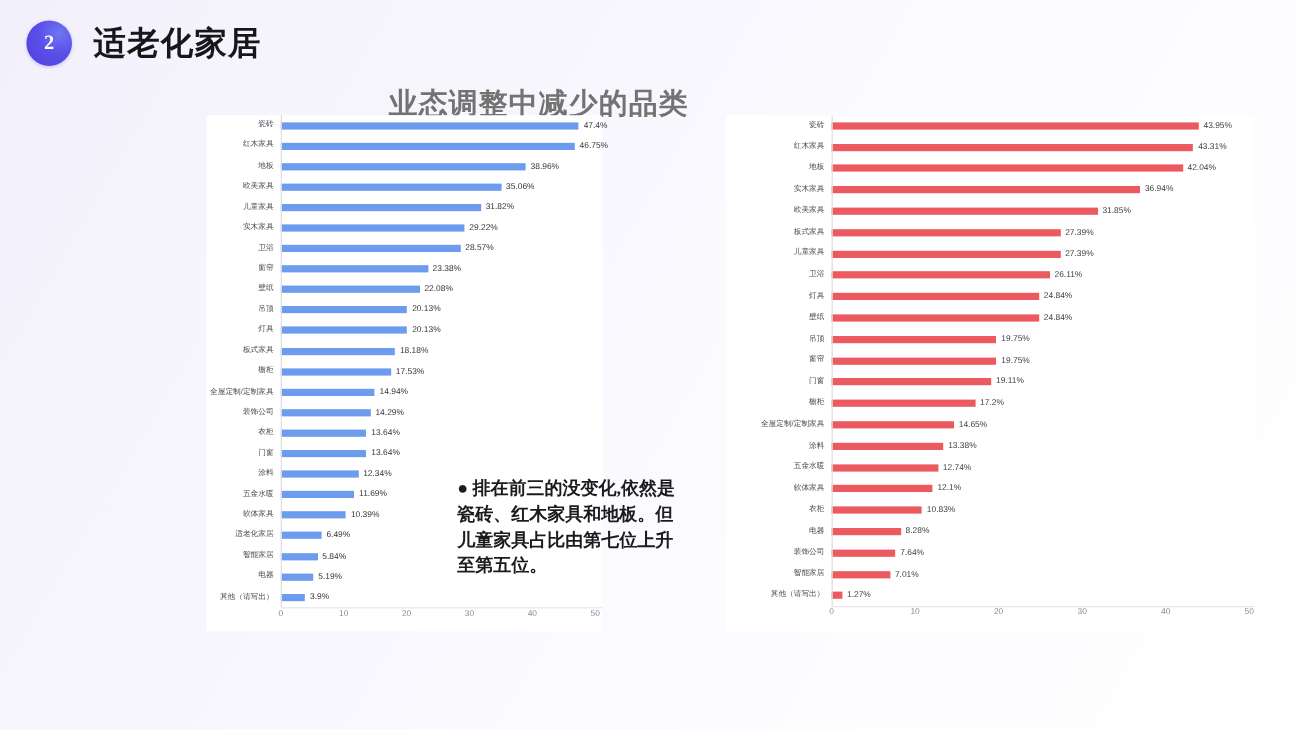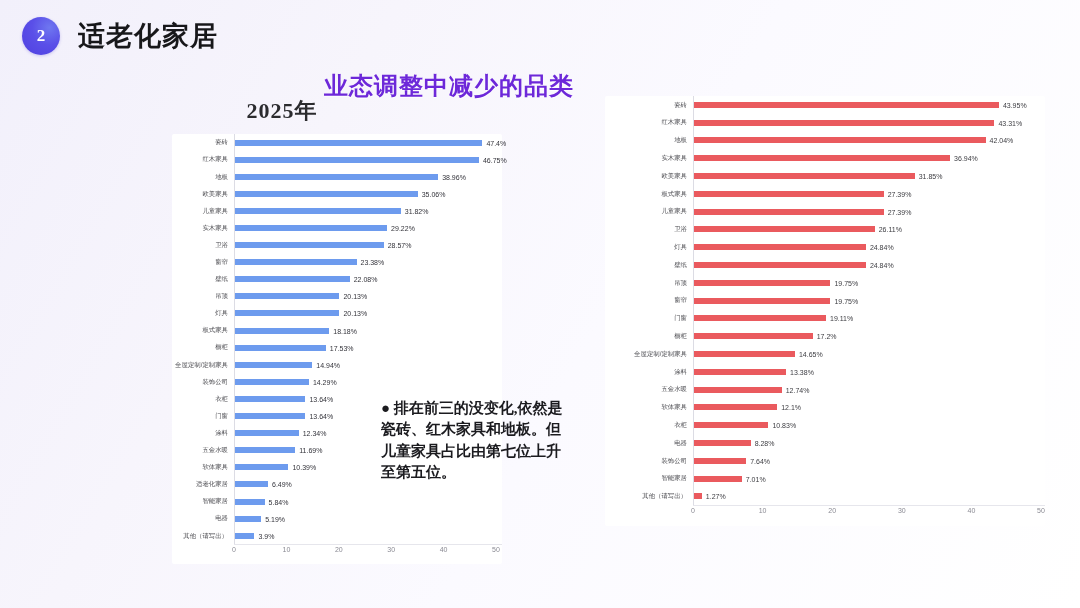--- a/index.html
+++ b/index.html
@@ -25,21 +25,21 @@
     margin-left:18px;
     font-family:"Liberation Serif","DejaVu Serif", serif;
     font-weight:700; font-size:27px; color:#17171a; letter-spacing:1px;
   }
 
   
   #main-title {
     position:absolute; top:70px; left:0; width:898px;
     text-align:center;
     font-family:"Liberation Serif","DejaVu Serif", serif;
-    font-weight:700; font-size:24px; color:#6d28d9; letter-spacing:1px;
+    font-weight:700; font-size:24px; color:#737373; letter-spacing:1px;
     text-shadow:0 1px 1px rgba(255,255,255,.9);
   }
 
   
   .panel { position:absolute; top:96px; height:500px; }
   #panel-left  { left:22px;  width:520px; }
   #panel-right { left:560px; width:500px; }
 
   .panel-title {
     text-align:center;
@@ -104,21 +104,20 @@
 <body>
 
 <div id="header">
   <div id="badge">2</div>
   <div id="header-title">适老化家居</div>
 </div>
 
 <div id="main-title">业态调整中减少的品类</div>
 
 <div class="panel" id="panel-left">
-  <div class="panel-title">2025年</div>
   <div class="chart" id="chart-left">
     <div class="rows">
         <div class="row" style="height: 17.1px;">
           <div class="cat-label">瓷砖</div>
           <div class="track" style="height: 17.1px; display: flex; align-items: center;">
             <div class="bar" style="width: 248.376px;"></div>
             <div class="val" style="left: 248.376px;">47.4%</div>
           </div>
         </div>
         <div class="row" style="height: 17.1px;">

